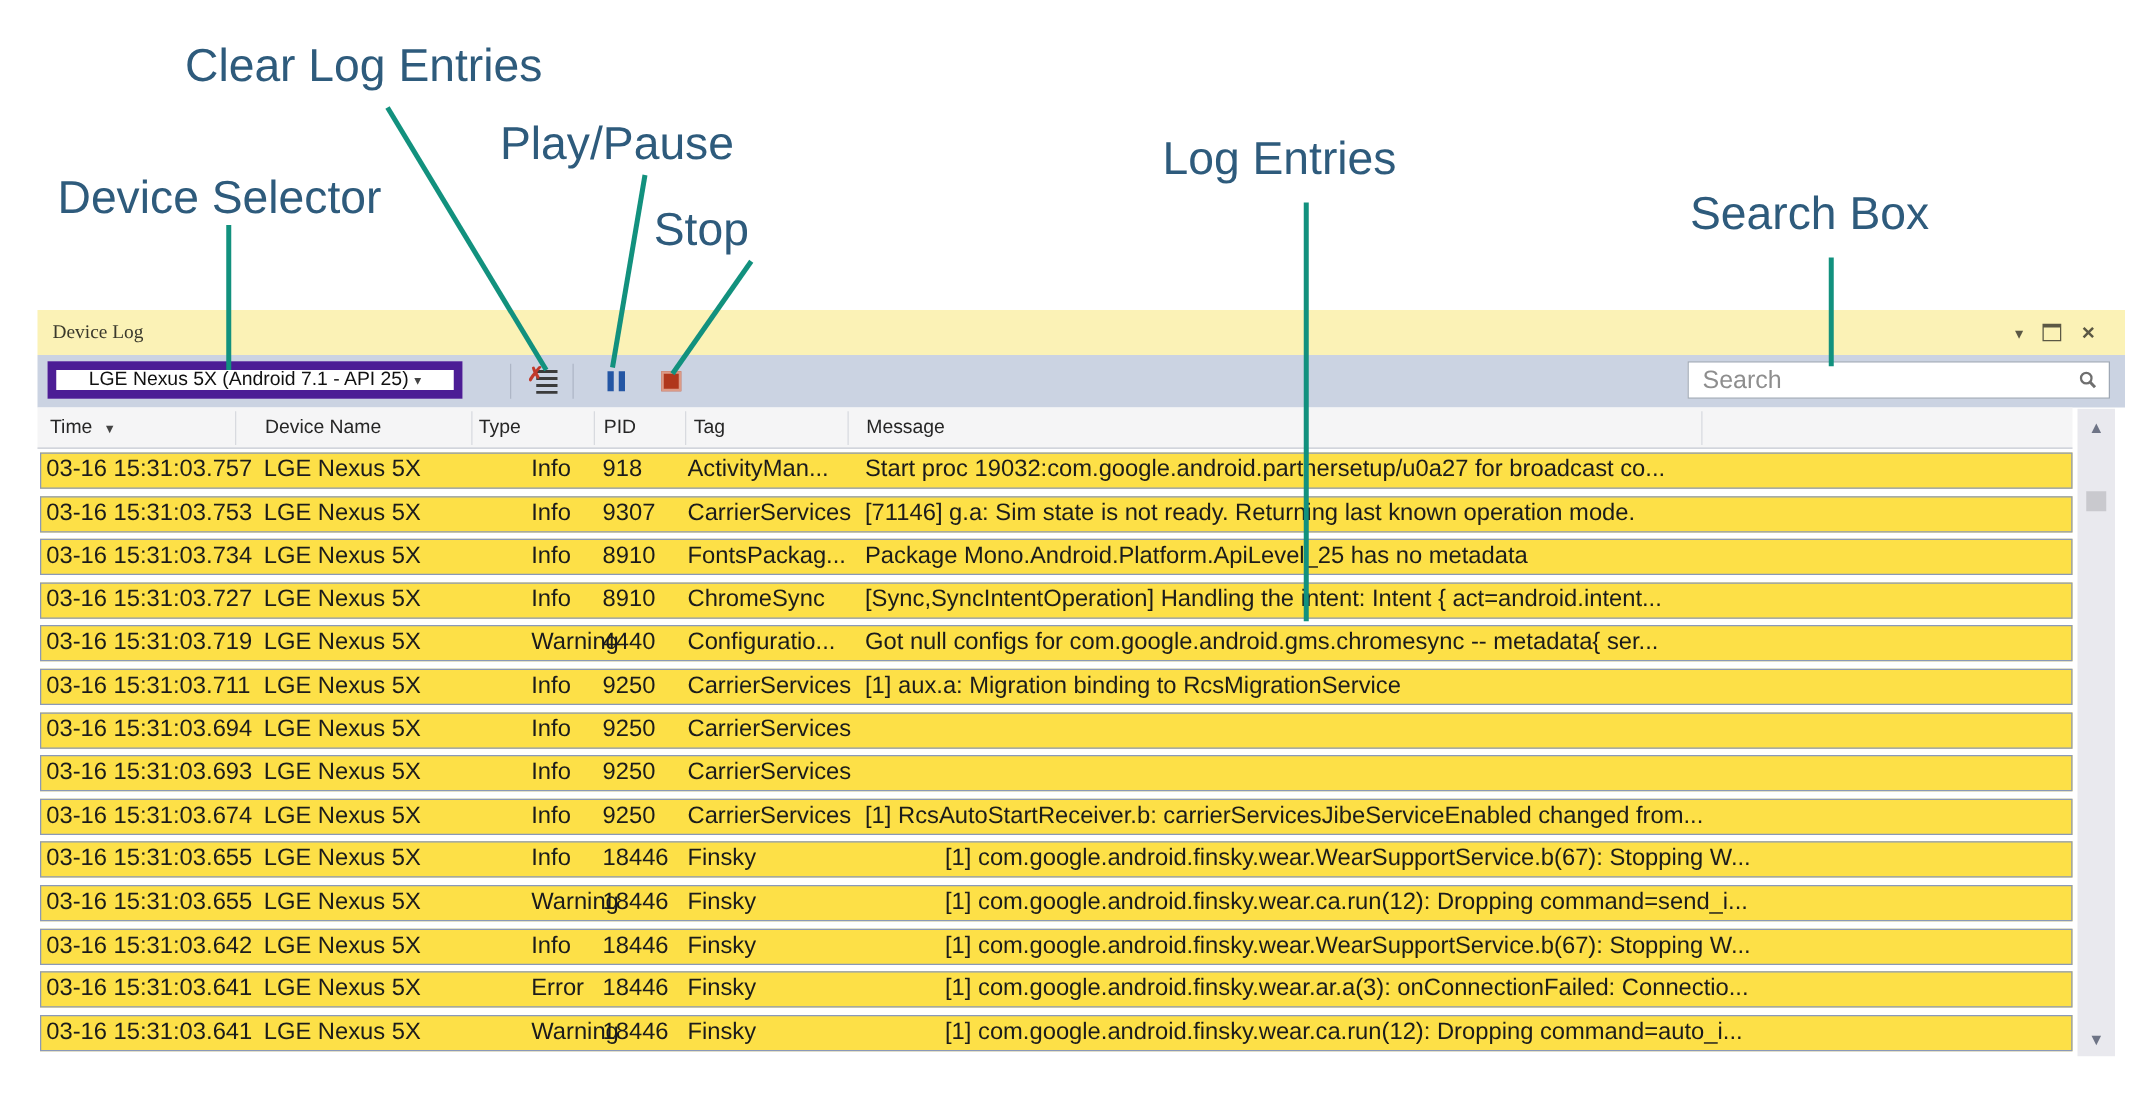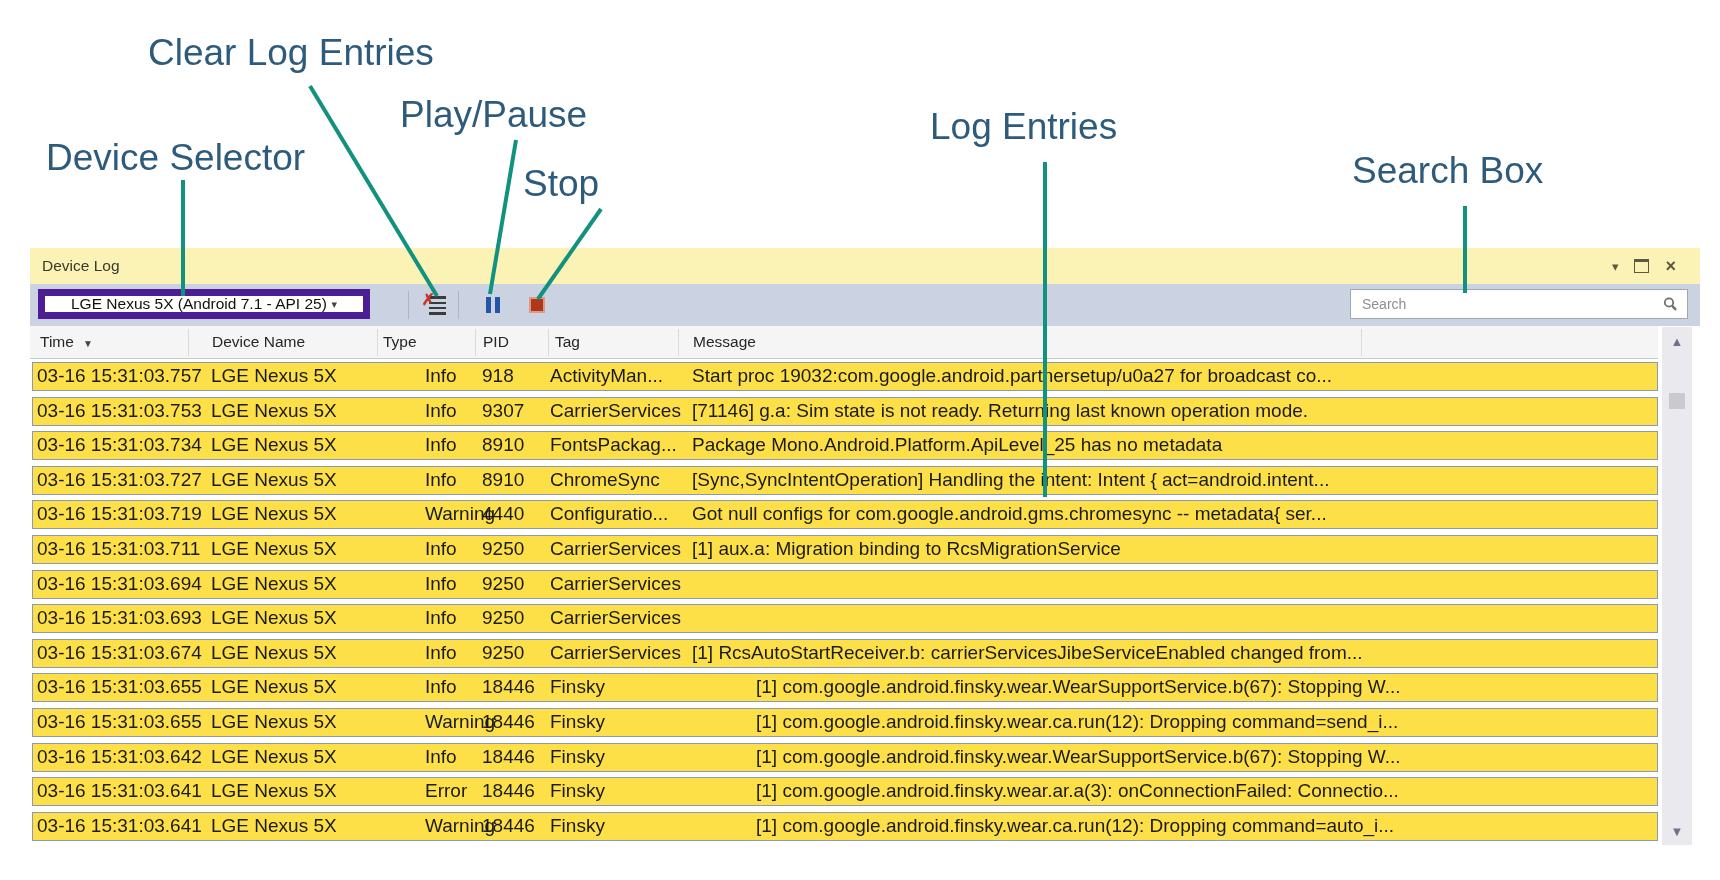--- a/index.html
+++ b/index.html
@@ -19,21 +19,21 @@
   
   .annotation{position:absolute;font-size:37px;line-height:1;color:var(--ann-text);
               white-space:nowrap;z-index:60;}
   svg.overlay{position:absolute;left:0;top:0;z-index:55;pointer-events:none;}
   .ann-line{stroke:var(--ann-line);stroke-width:4;fill:none;}
 
   
   .titlebar{position:absolute;left:30px;top:248px;width:1670px;height:36px;
             background:var(--titlebar-bg);display:flex;align-items:center;
             padding:0 12px;box-sizing:border-box;}
-  .title{font-size:15.5px;color:#3A392C;}
+  .title{font-size:15.5px;color:#3A392C;font-family:Liberation Serif, serif;}
   .win-controls{margin-left:auto;display:flex;align-items:center;gap:16px;padding-right:12px;}
   .win-btn{color:#5B5844;cursor:default;display:flex;align-items:center;justify-content:center;height:20px;}
   .chevron{font-size:13px;}
   .maxbox{width:13px;height:10px;border:1px solid #5B5844;border-top:3px solid #5B5844;background:transparent;}
   .closex{font-size:18px;font-weight:bold;line-height:1;}
 
   .toolbar{position:absolute;left:30px;top:284px;width:1670px;height:42px;
            background:var(--toolbar-bg);}
   .dropdown{position:absolute;left:8px;top:5px;width:332px;height:30px;background:#fff;
             border:7px solid #4c1d95;box-sizing:border-box;display:flex;align-items:center;
@@ -44,21 +44,21 @@
           justify-content:center;}
   .clear-icon{position:relative;width:17px;height:19px;
               background:repeating-linear-gradient(to bottom,#3B3B3B 0 2.5px,transparent 2.5px 5.5px);}
   .clear-x{position:absolute;left:-7px;top:-6px;font-size:16px;font-weight:bold;color:var(--clear-x);}
   .pause-icon{display:flex;gap:4px;}
   .pause-icon i{display:block;width:5px;height:16px;background:var(--pause);}
   .stop-icon{width:12px;height:12px;background:var(--stop);border:2px solid #DC9A86;}
   .search{position:absolute;right:12px;top:5px;width:338px;height:30px;background:#fff;
           border:1px solid #9FA8B5;box-sizing:border-box;display:flex;align-items:center;
           padding:0 9px;}
-  .search input{border:none;outline:none;flex:1;font-size:14px;color:#333;background:transparent;
+  .search input{border:none;outline:none;flex:1;font-size:20px;color:#333;background:transparent;
                 font-family:"Liberation Sans",sans-serif;}
   .search input::placeholder{color:#8E8E8E;opacity:1;}
 
   
   .theader{position:absolute;left:30px;top:326px;width:1628px;height:33px;background:#F5F5F6;
            border-bottom:1px solid #C6CAD2;box-sizing:border-box;font-size:15.5px;color:#262626;}
   .th-label{position:absolute;top:0;line-height:32px;white-space:nowrap;}
   .th-sep{position:absolute;top:3px;width:1px;height:27px;background:#D8DADF;}
   .sort-arrow{font-size:10px;color:#444;margin-left:9px;}
 

